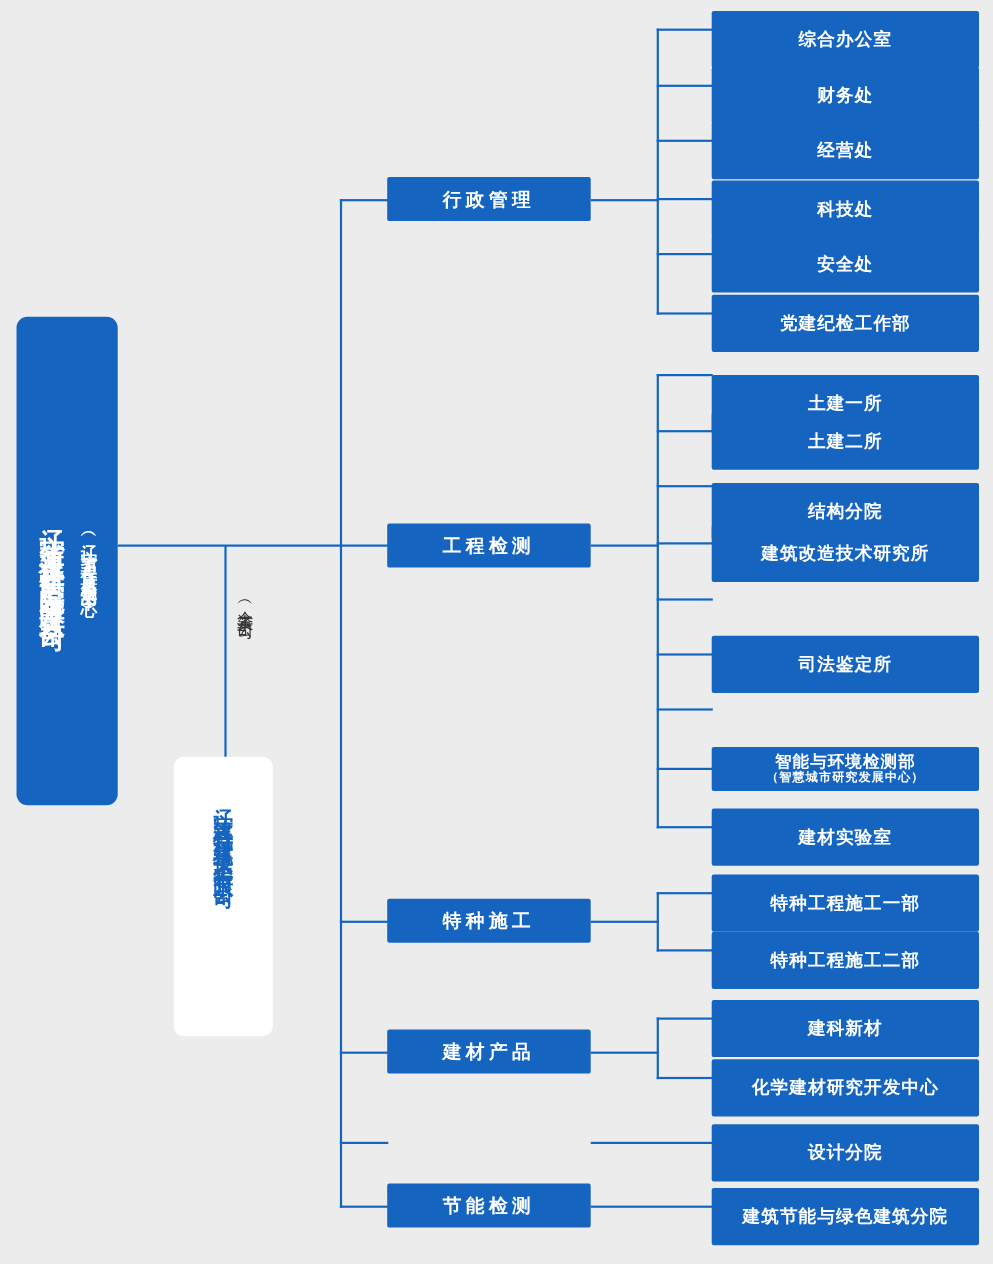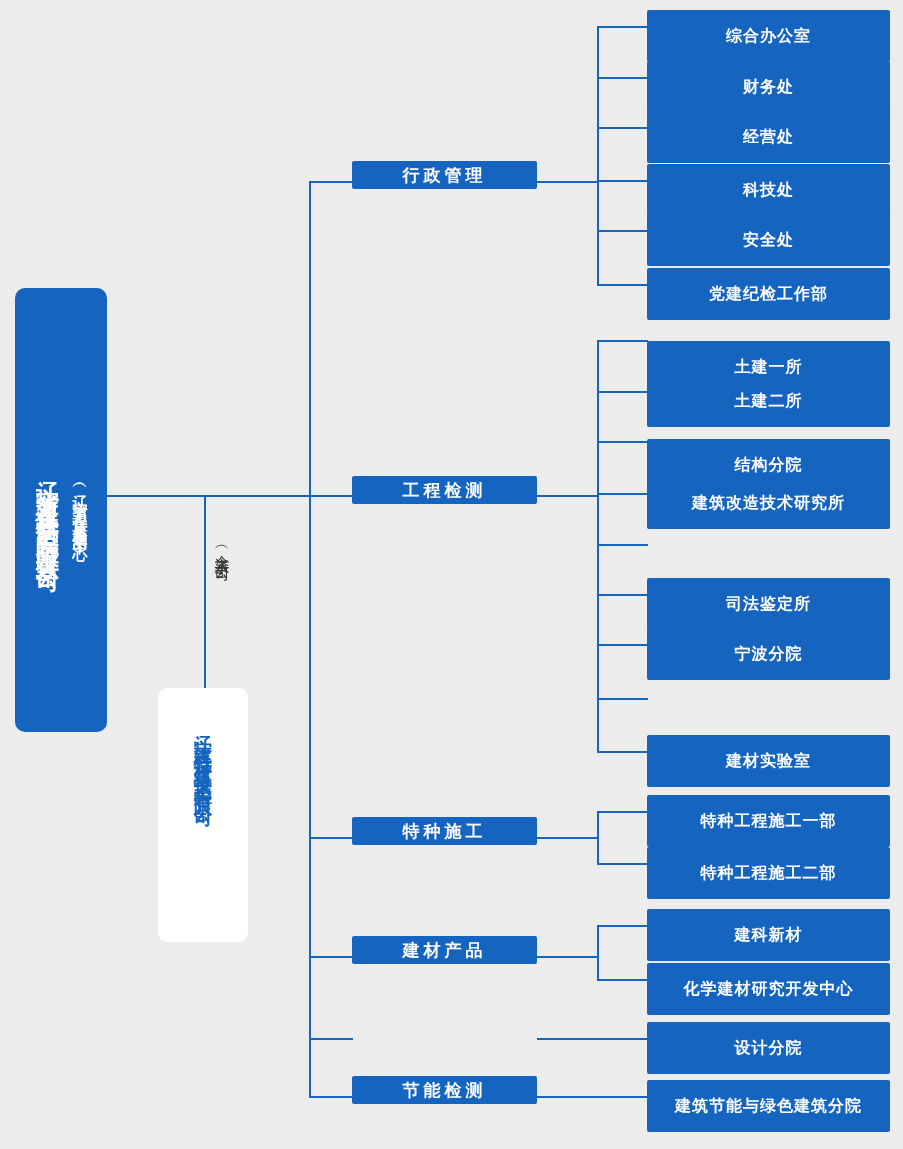--- a/index.html
+++ b/index.html
@@ -17,21 +17,21 @@
     position:relative;
     width:903px;height:1149px;
     background:var(--bg);
     overflow:hidden;
   }
   .line{position:absolute;background:var(--accent);z-index:0;}
   .line.h{height:2px;}
   .line.v{width:2px;}
 
   .dept-box{
-    position:absolute;left:352px;width:185px;height:28px;
+    position:absolute;left:352px;width:185px;height:40px;
     background:var(--accent);color:var(--box-text);
     display:flex;align-items:center;justify-content:center;
     font-size:17px;font-weight:bold;letter-spacing:4px;
     border-radius:2px;z-index:1;
   }
   .child-box{
     position:absolute;left:647px;width:243px;height:52px;
     background:var(--accent);color:var(--box-text);
     display:flex;align-items:center;justify-content:center;
     font-size:16px;font-weight:bold;letter-spacing:1px;
@@ -136,21 +136,24 @@
   <div class="child-box" style="top:111px;">经营处</div>
   <div class="child-box" style="top:164px;">科技处</div>
   <div class="child-box" style="top:214px;">安全处</div>
   <div class="child-box" style="top:268px;text-align:right;">党建纪检工作部</div>
 
   <div class="child-box" style="top:341px;">土建一所</div>
   <div class="child-box" style="top:375px;">土建二所</div>
   <div class="child-box" style="top:425px;margin-top:14px;">结构分院</div>
   <div class="child-box" style="top:477px;">建筑改造技术研究所</div>
   <div class="child-box" style="top:578px;">司法鉴定所</div>
-  <div class="child-box" style="top:628px;">宁波分院</div>
+  <div class="child-box two-line" style="top:679px;">
+    <div class="main-line">智能与环境检测部</div>
+    <div class="sub-line">（智慧城市研究发展中心）</div>
+  </div>
   <div class="child-box" style="top:735px;">建材实验室</div>
 
   <div class="child-box" style="top:795px;">特种工程施工一部</div>
   <div class="child-box" style="top:847px;">特种工程施工二部</div>
 
   <div class="child-box" style="top:909px;">建科新材</div>
   <div class="child-box" style="top:963px;">化学建材研究开发中心</div>
 
   <div class="child-box" style="top:1022px;">设计分院</div>
 

